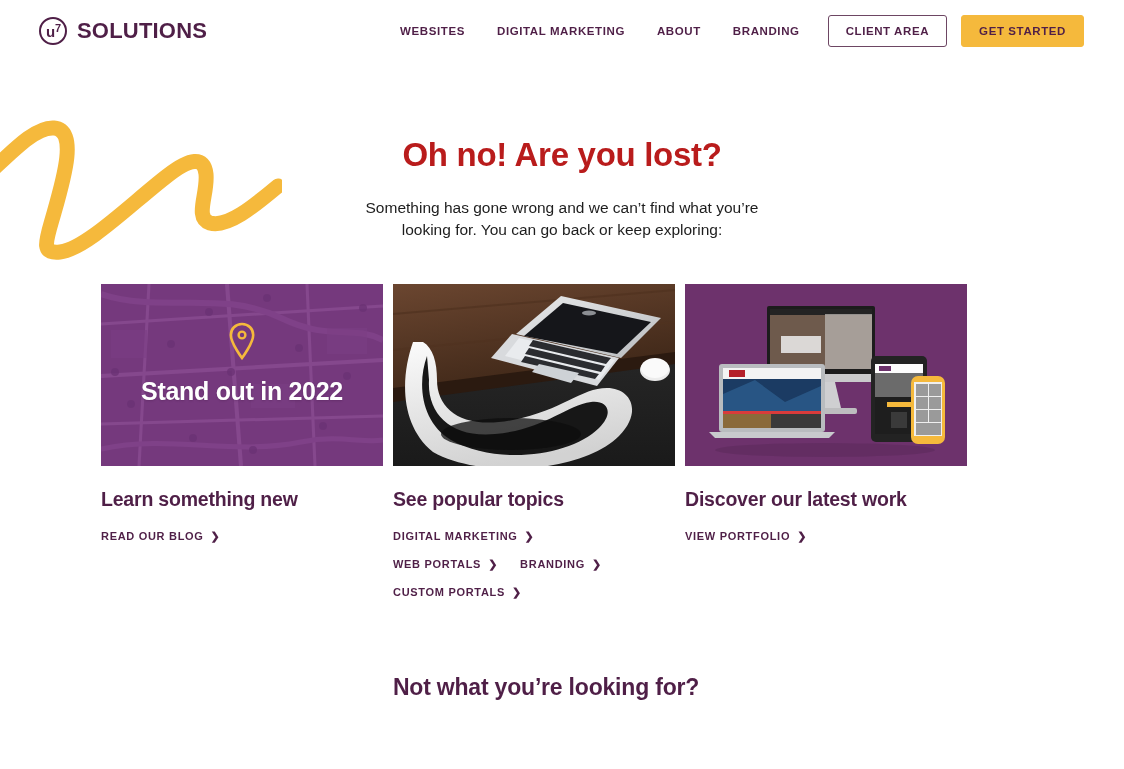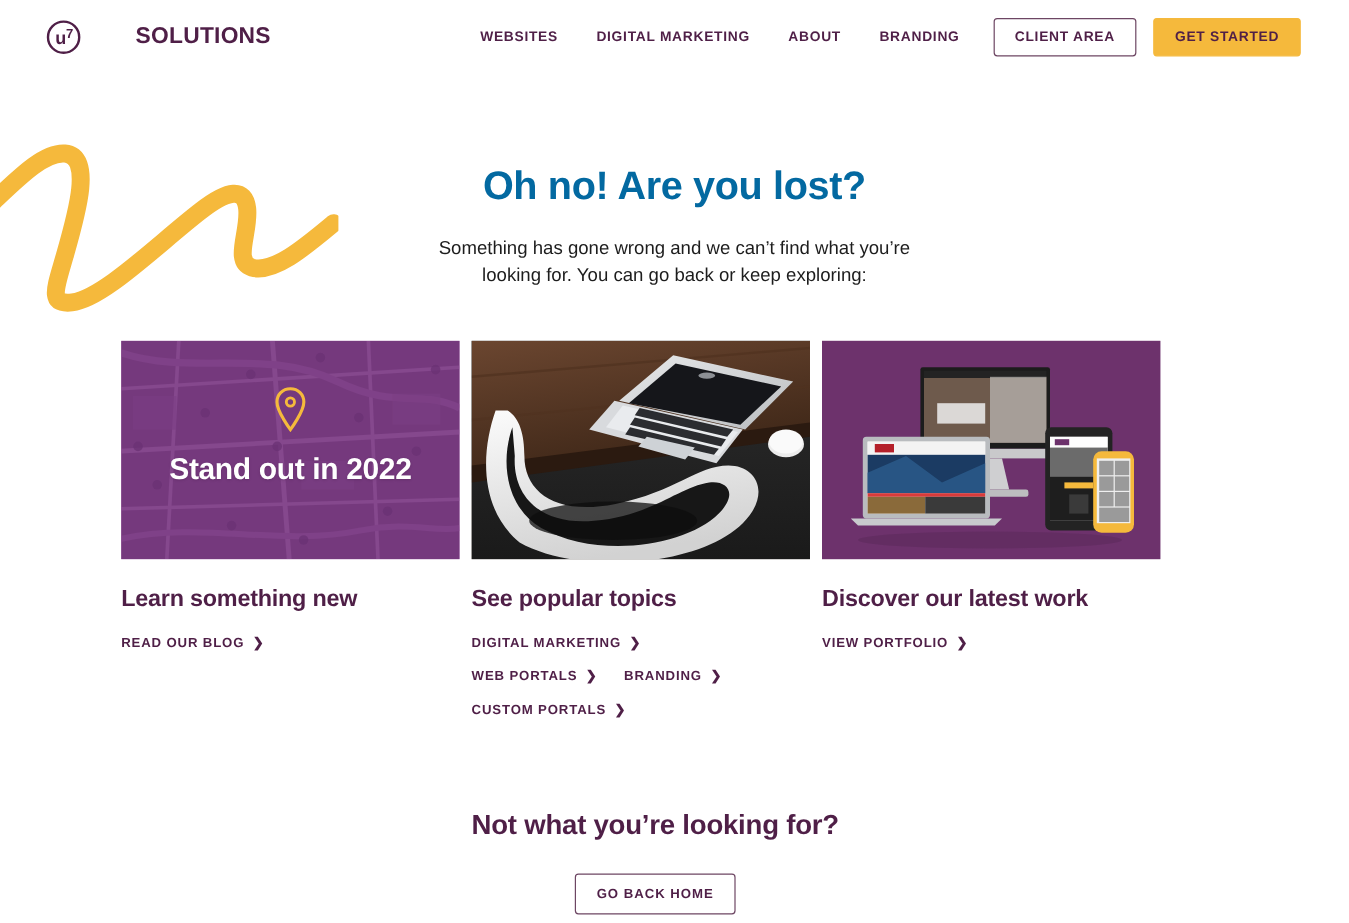--- a/index.html
+++ b/index.html
@@ -25,25 +25,24 @@
   }
 
   .brand {
     display: flex;
     align-items: center;
     gap: 9px;
     cursor: pointer;
   }
   .brand-mark { display: block; }
   .brand-text {
-    font-size: 19px;
+    font-size: 22px;
     font-weight: bold;
     letter-spacing: 0.2px;
     color: #4F1F47;
-    margin-left: 36px;
   }
 
   .main-nav {
     margin-left: auto;
     display: flex;
     align-items: center;
     gap: 0;
     text-align: center;
   }
   .nav-link {
@@ -95,21 +94,21 @@
   .hero {
     position: relative;
     z-index: 5;
     text-align: center;
     padding-top: 74px;
   }
   .hero-title {
     font-size: 33px;
     font-weight: bold;
     letter-spacing: -0.3px;
-    color: #0369a1;
+    color: #b91c1c;
   }
   .hero-sub {
     margin: 23px auto 0;
     width: 440px;
     font-size: 15.5px;
     line-height: 1.42;
     color: #1d1d1d;
     font-weight: normal;
   }
 
@@ -437,14 +436,13 @@
       <a class="card-link">
         <span>VIEW PORTFOLIO</span>
         <span class="chev">❯</span>
       </a>
     </div>
   </article>
 </section>
 
 <section class="cta">
   <h2 class="cta-title">Not what you’re looking for?</h2>
-  <a class="cta-btn">GO BACK HOME</a>
 </section>
 
 </body></html>

